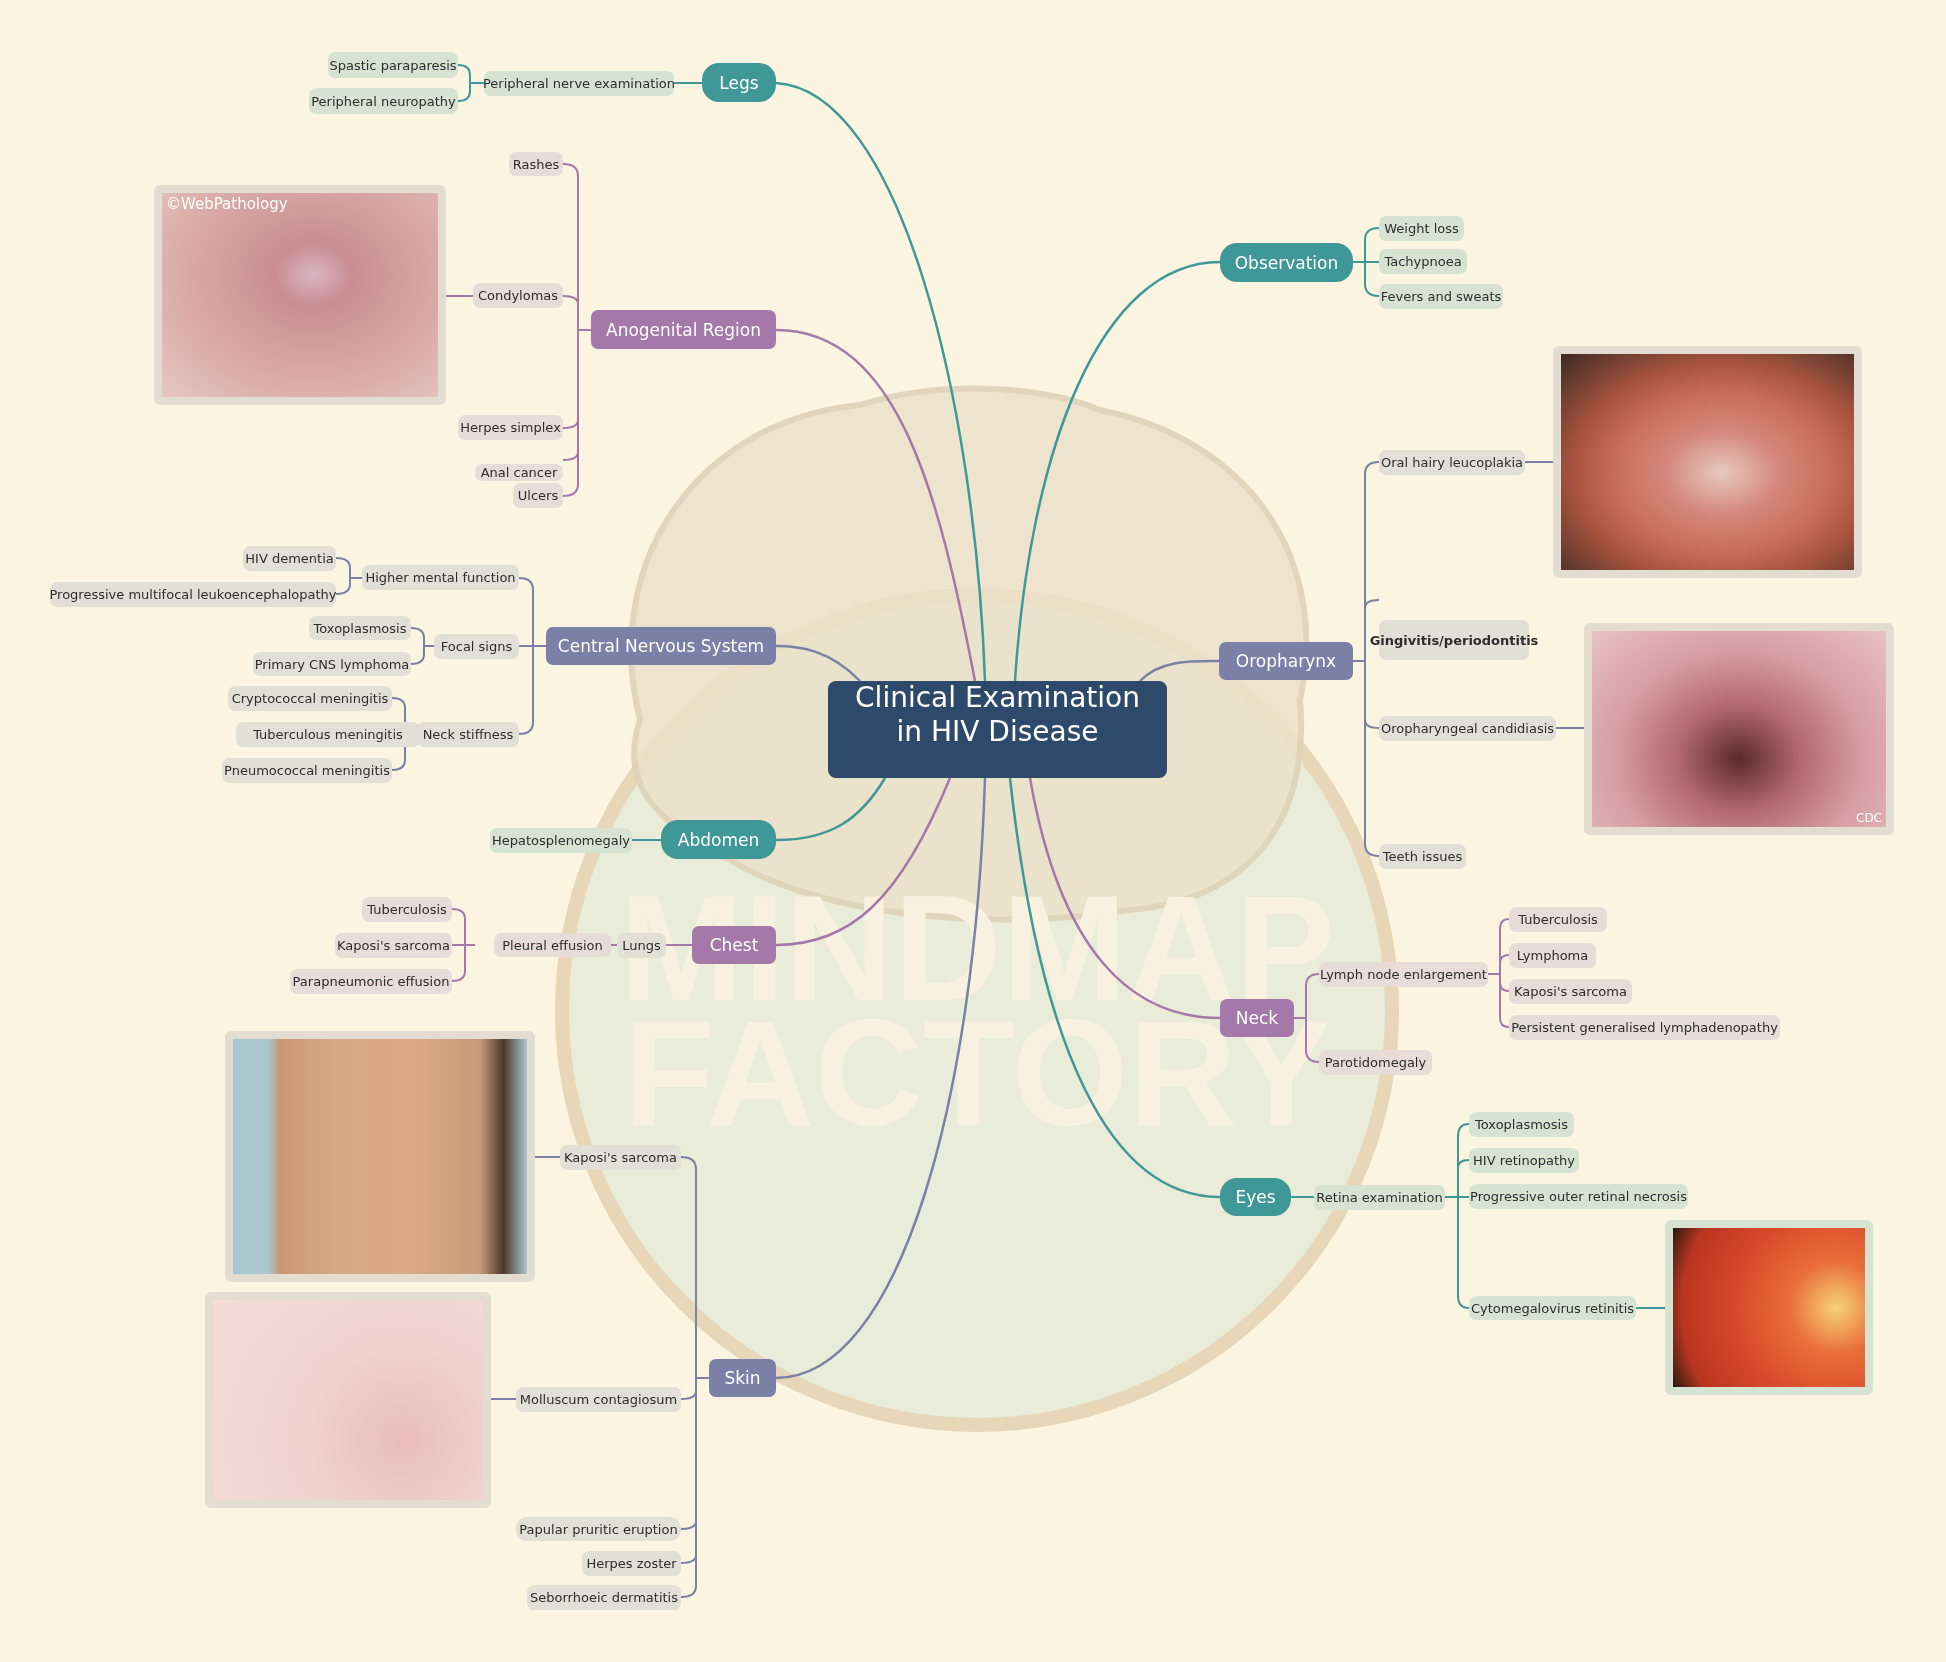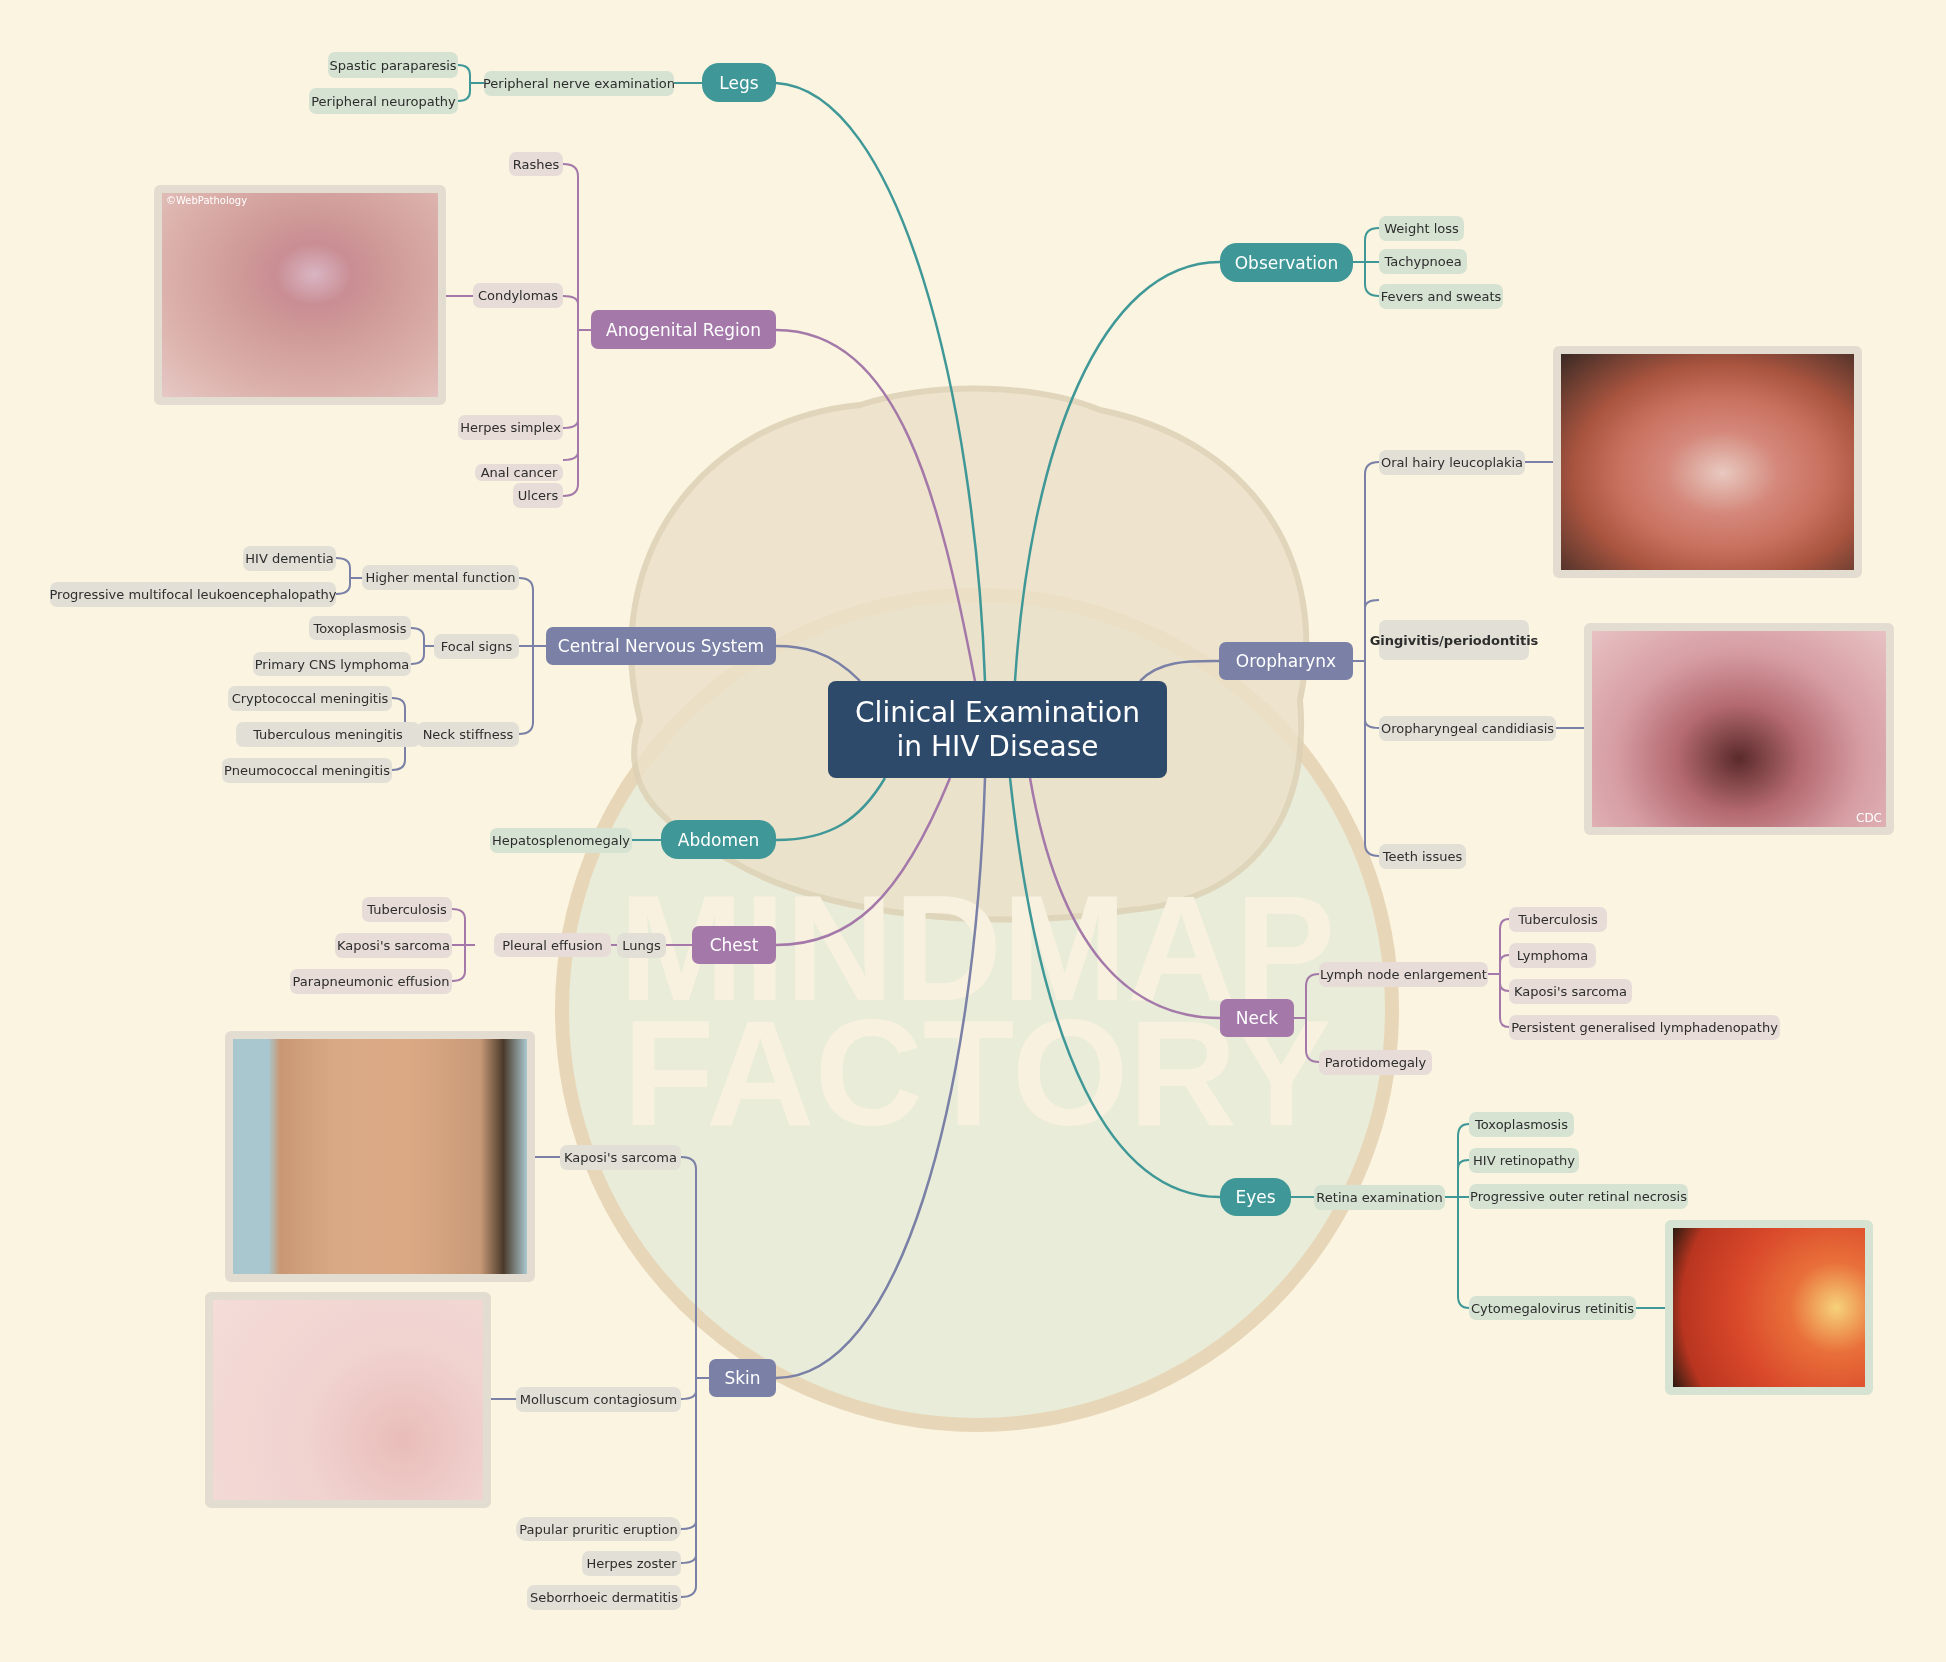--- a/index.html
+++ b/index.html
@@ -8,23 +8,23 @@
   svg.links{position:absolute;left:0;top:0;width:1946px;height:1662px;}
   .node{position:absolute;box-sizing:border-box;display:flex;align-items:center;justify-content:center;border-radius:7px;white-space:nowrap;}
   .main{color:#fff;font-size:17px;border-radius:7px;}
   .leaf{font-size:13px;color:#2d2d2d;border-radius:7px;padding:0 18px;}
   .teal{background:#3f9897;border-radius:17px;}
   .purple{background:#a479aa;}
   .slate{background:#7a80a6;}
   .leaf.teal-l{background:#d6e3d2;}
   .leaf.purple-l{background:#e7dcd8;}
   .leaf.slate-l{background:#e2e0d6;}
-  .center{position:absolute;left:828px;top:681px;width:339px;height:97px;background:#2e4a6b;color:#fff;border-radius:8px;display:flex;flex-direction:column;align-items:center;justify-content:center;font-size:28px;line-height:34px;text-align:center;}
+  .center{position:absolute;left:828px;top:681px;width:339px;height:97px;background:#2e4a6b;color:#fff;border-radius:8px;display:flex;flex-direction:column;align-items:center;justify-content:flex-start;font-size:28px;line-height:34px;text-align:center;}
   .photo{position:absolute;box-sizing:border-box;border:8px solid #e2ddd0;border-radius:6px;}
-  .photo .credit{position:absolute;left:4px;top:2px;font-size:10px;color:#fff;}
+  .photo .credit{position:absolute;left:4px;top:2px;font-size:15px;color:#fff;}
 </style>
 </head>
 <body>
 
 <svg class="wm" style="left:0;top:0;" width="1946" height="1662">
   <circle cx="977" cy="1010" r="415" fill="#e3ead6" opacity="0.8"></circle>
   <circle cx="977" cy="1010" r="415" fill="none" stroke="#e8d6b8" stroke-width="14"></circle>
   <path d="M640,720 C600,560 700,420 860,405 C940,380 1040,385 1100,410 C1250,440 1330,560 1300,700 C1310,820 1250,900 1130,910 C1000,930 830,920 730,860 C650,820 620,780 640,720 Z" fill="#ece1c9" stroke="#ddd1b5" stroke-width="6" opacity="0.85"></path>
   <text x="977" y="1000" text-anchor="middle" font-family="Liberation Sans, sans-serif" font-weight="bold" font-size="150" fill="#f8f1df">MINDMAP</text>
   <text x="977" y="1125" text-anchor="middle" font-family="Liberation Sans, sans-serif" font-weight="bold" font-size="150" fill="#f8f1df">FACTORY</text>

